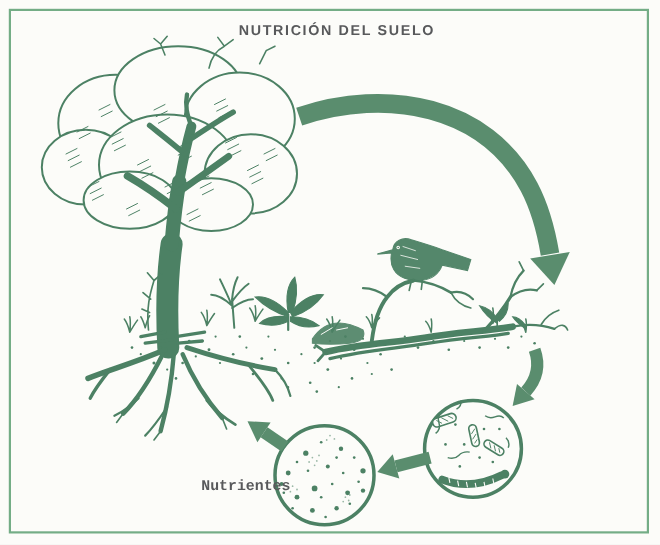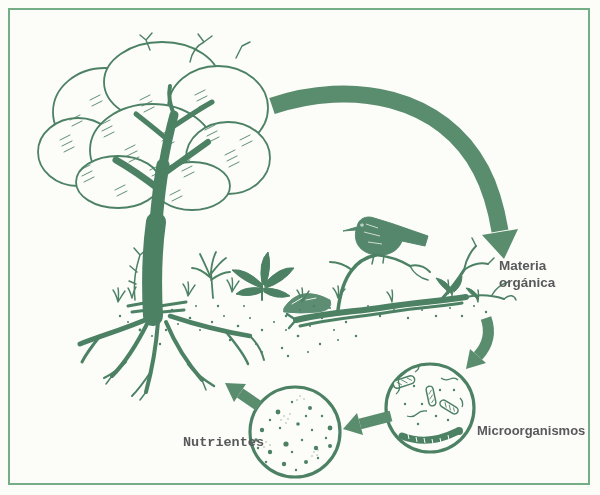--- a/index.html
+++ b/index.html
@@ -324,24 +324,20 @@
         <polygon points="343,429 357,413 363,435" stroke="none"></polygon>
       </g>
 
       <g>
         <path d="M259,406 L240,393" stroke-width="11" fill="none" stroke-linecap="butt"></path>
         <polygon points="225,383 246,384 234,402" stroke="none"></polygon>
       </g>
     </g>
   </svg>
 
-
-  <div class="lbl lbl-materia">
-    <div>Materia</div>
-    <div>orgánica</div>
-  </div>
-
-  <div class="lbl lbl-micro">Microorganismos</div>
+  <div class="title">NUTRICIÓN DEL SUELO</div>
+
+
 
   <div class="lbl lbl-nutr">Nutrientes</div>
 
   <div class="frame"></div>
 </div>
 
 </body></html>

